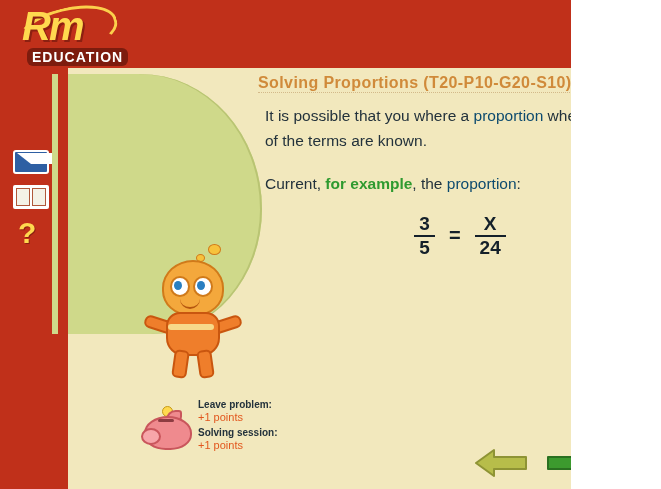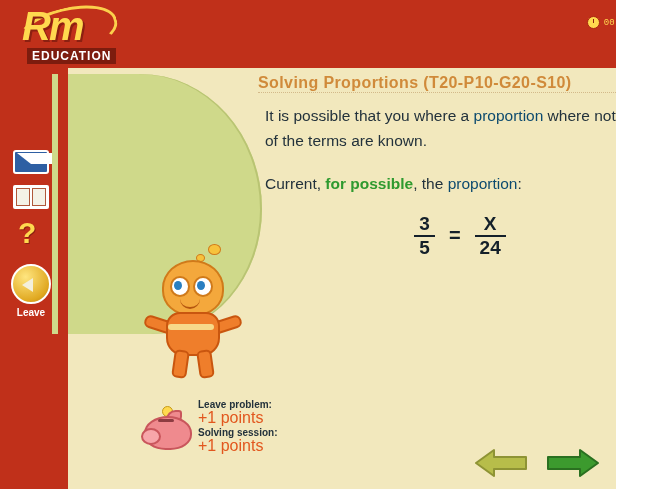--- a/index.html
+++ b/index.html
@@ -5,21 +5,21 @@
   html, body {
     margin: 0;
     padding: 0;
     background: #ffffff;
   }
   body {
     font-family: "Liberation Sans", sans-serif;
   }
   #app {
     position: relative;
-    width: 616px;
+    width: 571px;
     height: 489px;
     overflow: hidden;
     background: #c8341b;
   }
 
   
   .header {
     position: absolute;
     left: 0; top: 0;
     width: 661px;
@@ -62,27 +62,27 @@
     border-radius: 50% 50% 45% 45%;
     border-bottom-color: transparent;
     border-left-color: transparent;
     transform: rotate(-14deg);
     opacity: 0.95;
   }
   .logo-edu {
     position: absolute;
     left: 13px;
     top: 44px;
-    font-size: 12px;
+    font-size: 14px;
     font-weight: bold;
     color: #ffffff;
     letter-spacing: 1px;
     background: #7d1c0e;
     padding: 1px 5px;
-    border-radius: 0;
+    border-radius: 6px;
   }
 
   .timer {
     position: absolute;
     right: 14px;
     top: 16px;
     display: flex;
     align-items: center;
     gap: 4px;
   }
@@ -422,21 +422,21 @@
     top: 0;
     width: 92px;
   }
   .pts-label {
     font-size: 10px;
     font-weight: bold;
     color: #23323c;
     line-height: 13px;
   }
   .pts-value {
-    font-size: 16px;
+    font-size: 11px;
     color: #e2571e;
     line-height: 13px;
     margin-bottom: 2px;
   }
 
   
   .nav-arrows {
     position: absolute;
     left: 412px;
     top: 378px;
@@ -470,24 +470,20 @@
     </div>
   </div>
 
   <div class="sidebar">
     <div class="mail-icon"></div>
     <div class="book-icon">
       <div class="pg"></div>
       <div class="pg"></div>
     </div>
     <div class="help-icon">?</div>
-    <div class="leave-btn">
-      <div class="leave-circle"></div>
-      <div class="leave-label">Leave</div>
-    </div>
   </div>
 
   <div class="content-panel">
     <div class="green-blob"></div>
     <div class="orange-edge"></div>
 
     <div class="subject-line">Solving Proportions (T20-P10-G20-S10)</div>
     <div class="subject-rule"></div>
 
     <div class="character">
@@ -507,21 +503,21 @@
       <div class="ch-leg l"></div>
       <div class="ch-leg r"></div>
     </div>
 
     <div class="body-text">
       <p class="para">
         <span>It is possible that you where a </span><span class="kw-blue">proportion</span><span> where not all of the terms are known.</span>
       </p>
 
       <p class="para">
-        <span>Current, </span><span class="kw-green">for possible</span><span>, the </span><span class="kw-blue">proportion</span><span>:</span>
+        <span>Current, </span><span class="kw-green">for example</span><span>, the </span><span class="kw-blue">proportion</span><span>:</span>
       </p>
 
       <div class="equation">
         <span class="frac">
           <span class="num">3</span>
           <span class="den">5</span>
         </span>
         <span class="eq-sign">=</span>
         <span class="frac">
           <span class="num">X</span>

